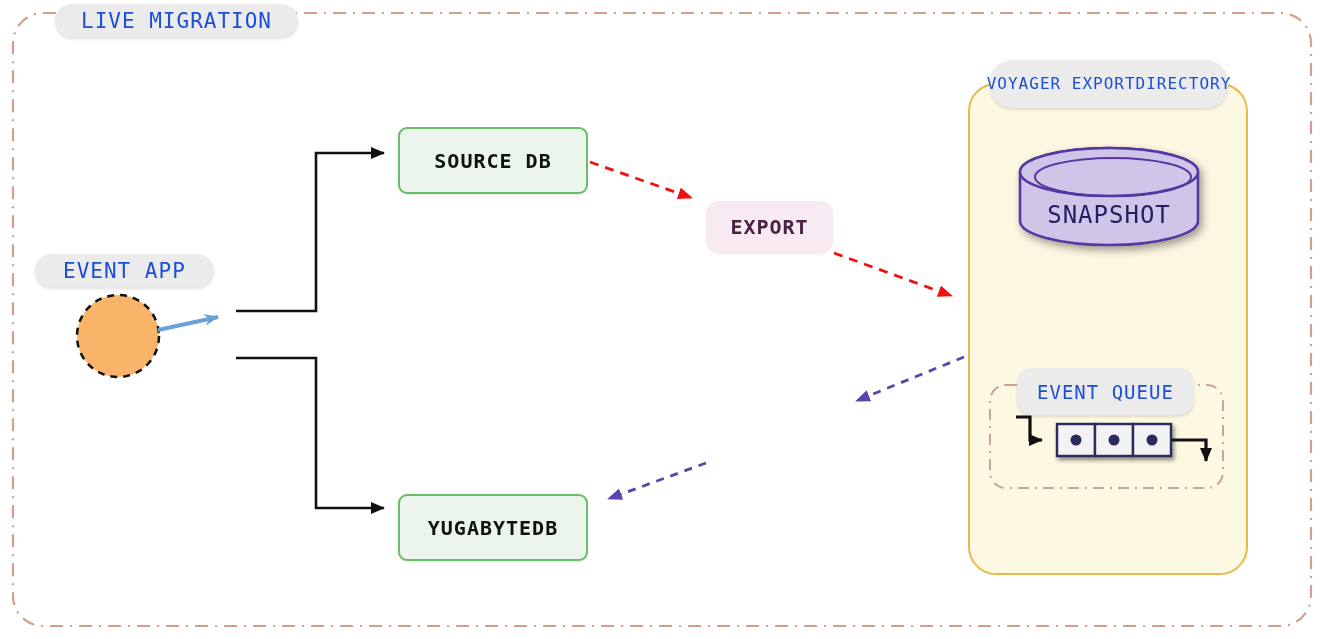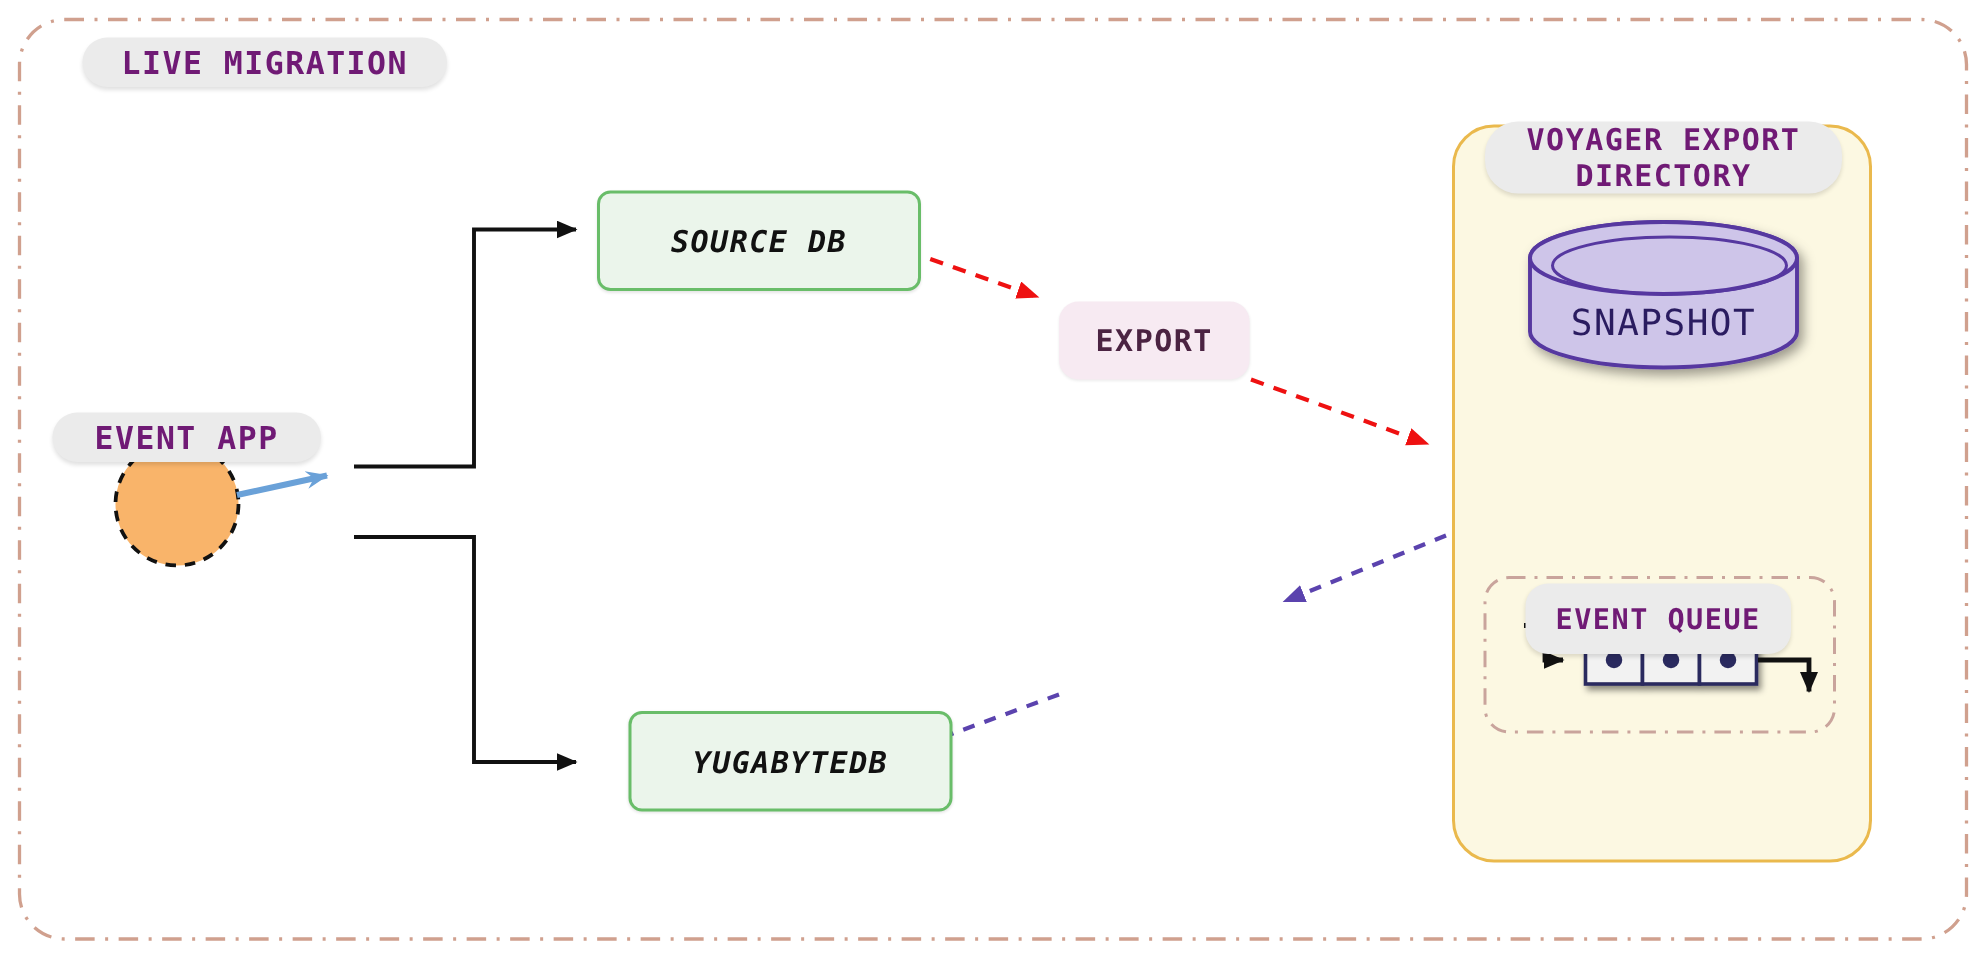--- a/index.html
+++ b/index.html
@@ -10,39 +10,39 @@
   .layer{position:absolute;left:0;top:0;width:100%;height:100%;}
   .svg-layer{z-index:2;pointer-events:none;}
   .voyager-box{
     position:absolute;z-index:1;left:968px;top:83px;width:280px;height:492px;
     background:var(--yellow-fill,#fcf8e2);
     border:2px solid var(--yellow-border,#eab94d);
     border-radius:28px;box-sizing:border-box;
   }
   .pill{
     position:absolute;z-index:3;display:flex;align-items:center;justify-content:center;
-    background:var(--pill-bg,#ebebeb);border-radius:18px;color:#701a75;
-    font-weight:bold;white-space:nowrap;box-shadow:0 2px 3px rgba(0,0,0,0.12);margin-top:21px;
+    background:var(--pill-bg,#ebebeb);border-radius:18px;color:#1d4ed8;
+    font-weight:normal;white-space:nowrap;box-shadow:0 2px 3px rgba(0,0,0,0.12);
   }
   .pill-title{left:55px;top:4px;height:33px;padding:0 26px;font-size:21px;letter-spacing:1px;}
   .pill-userapp{left:35px;top:254px;height:33px;padding:0 28px;font-size:21px;letter-spacing:1px;}
   .pill-voyager{
     left:990px;top:60px;width:238px;height:48px;border-radius:22px;
-    font-size:20px;line-height:24px;text-align:center;flex-direction:column;letter-spacing:1px;
+    font-size:16px;line-height:24px;text-align:center;letter-spacing:1px;
   }
   .pill-queue{left:1017px;top:368px;height:47px;padding:0 20px;font-size:19px;letter-spacing:1px;border-radius:15px;}
   .node-green{
-    position:absolute;z-index:3;width:216px;height:67px;box-sizing:border-box;
+    position:absolute;z-index:3;width:190px;height:67px;box-sizing:border-box;
     background:var(--green-fill,#ebf5eb);border:2px solid var(--green-border,#69bd69);
     border-radius:9px;display:flex;flex-direction:column;align-items:center;justify-content:center;
     font-weight:bold;font-size:20px;color:#111;letter-spacing:1px;text-align:center;
-    box-shadow:0 1px 2px rgba(0,0,0,0.10);line-height:26px;font-style:italic;
+    box-shadow:0 1px 2px rgba(0,0,0,0.10);line-height:26px;
   }
   .node-sourcedb{left:398px;top:127px;}
-  .node-targetdb{left:398px;top:474px;margin-left:21px;}
+  .node-targetdb{left:398px;top:494px;}
   .node-pink{
     position:absolute;z-index:3;width:127px;height:52px;box-sizing:border-box;
     background:var(--pink-fill,#f7eaf2);border-radius:13px;
     display:flex;align-items:center;justify-content:center;
     font-weight:bold;font-size:20px;color:var(--pink-text,#4b2342);letter-spacing:1px;
     box-shadow:0 1px 2px rgba(0,0,0,0.08);
   }
   .node-export{left:706px;top:201px;}
   .node-import{left:706px;top:410px;}
   .snapshot-label{

